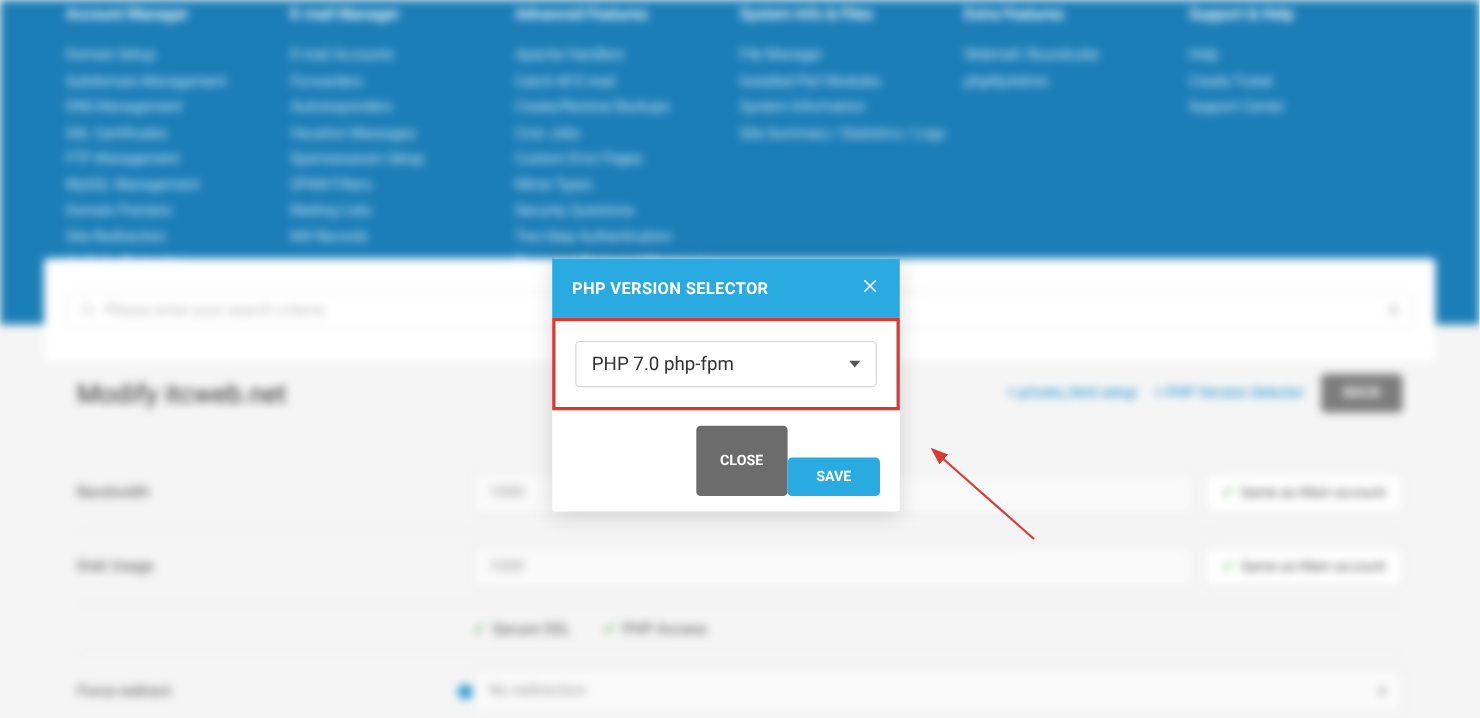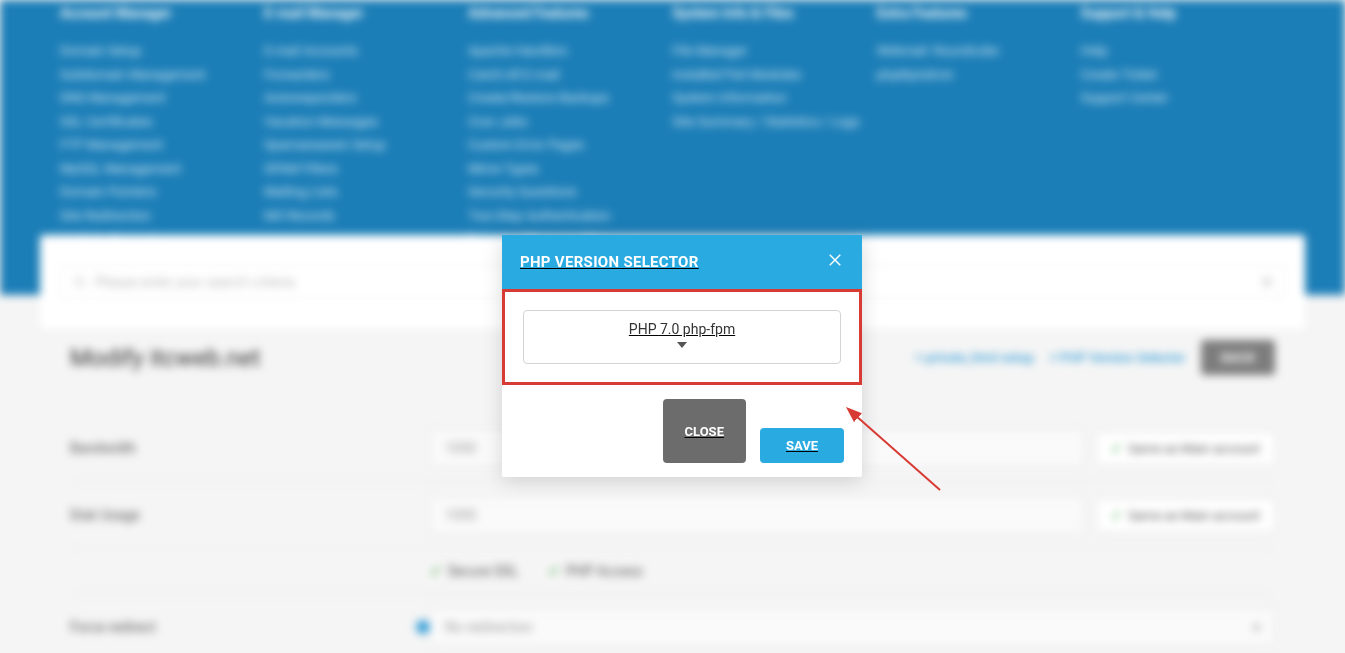--- a/index.html
+++ b/index.html
@@ -29,29 +29,29 @@
 .form-row { display: flex; align-items: center; padding: 14px 0; border-bottom: 1px solid #f0f0f0; }
 .form-label { width: 360px; font-size: 14px; color: #555; }
 .form-input { flex: 1; border: 1px solid #e5e5e5; border-radius: 4px; padding: 10px 14px; font-size: 14px; color: #999; background: #fafafa; }
 .form-tag { margin-left: 12px; border: 1px solid #e5e5e5; border-radius: 4px; padding: 8px 14px; font-size: 13px; color: #555; display: flex; align-items: center; gap: 6px; background: #fff; }
 .check-green { color: #4caf50; font-weight: 700; }
 .inline-checks { display: flex; gap: 30px; padding-left: 360px; font-size: 14px; color: #555; }
 .inline-checks span { display: flex; align-items: center; gap: 6px; }
 .radio-circ { width: 14px; height: 14px; border: 2px solid #3aa0d8; border-radius: 50%; display: inline-block; }
 
 
-.modal { position: absolute; top: 235px; left: 502px; width: 360px; background: #fff; box-shadow: 0 4px 20px rgba(0,0,0,0.15); border-radius: 2px; z-index: 100; text-decoration: underline; }
+.modal { position: absolute; top: 235px; left: 502px; width: 316px; background: #fff; box-shadow: 0 4px 20px rgba(0,0,0,0.15); border-radius: 2px; z-index: 100; }
 .modal-header { background: #29aae1; color: #fff; padding: 16px 18px; display: flex; align-items: center; justify-content: space-between; }
 .modal-title { font-size: 15px; font-weight: 700; letter-spacing: 0.3px; }
 .modal-close { cursor: pointer; }
 .modal-close svg { width: 18px; height: 18px; stroke: #fff; stroke-width: 2; fill: none; }
 .modal-body { padding: 18px; border: 3px solid #d83a34; border-top: 3px solid #d83a34; }
-.select-box { border: 1px solid #d4d4d4; border-radius: 4px; padding: 10px 14px; font-size: 14px; color: #333; display: flex; align-items: center; justify-content: space-between; cursor: pointer; background: #fff; flex-direction: column; }
+.select-box { border: 1px solid #d4d4d4; border-radius: 4px; padding: 10px 14px; font-size: 17px; color: #333; display: flex; align-items: center; justify-content: space-between; cursor: pointer; background: #fff; }
 .caret-down svg { width: 10px; height: 10px; fill: #555; }
-.modal-footer { padding: 14px 18px; display: flex; justify-content: flex-end; gap: 14px; }
+.modal-footer { padding: 14px 18px; display: flex; justify-content: flex-end; }
 .btn-close-m { background: #6c6c6c; color: #fff; border: none; padding: 10px 22px; border-radius: 4px; font-weight: 700; font-size: 13px; cursor: pointer; }
 .btn-save-m { background: #29aae1; color: #fff; border: none; padding: 10px 26px; border-radius: 4px; font-weight: 700; font-size: 13px; cursor: pointer; margin-top: 29px; }
 
 .arrow-anno { position: absolute; top: 400px; left: 840px; z-index: 101; pointer-events: none; }
 .arrow-anno svg { width: 120px; height: 100px; }
 </style>
 </head>
 <body>
 
 <div class="blurred-bg">

